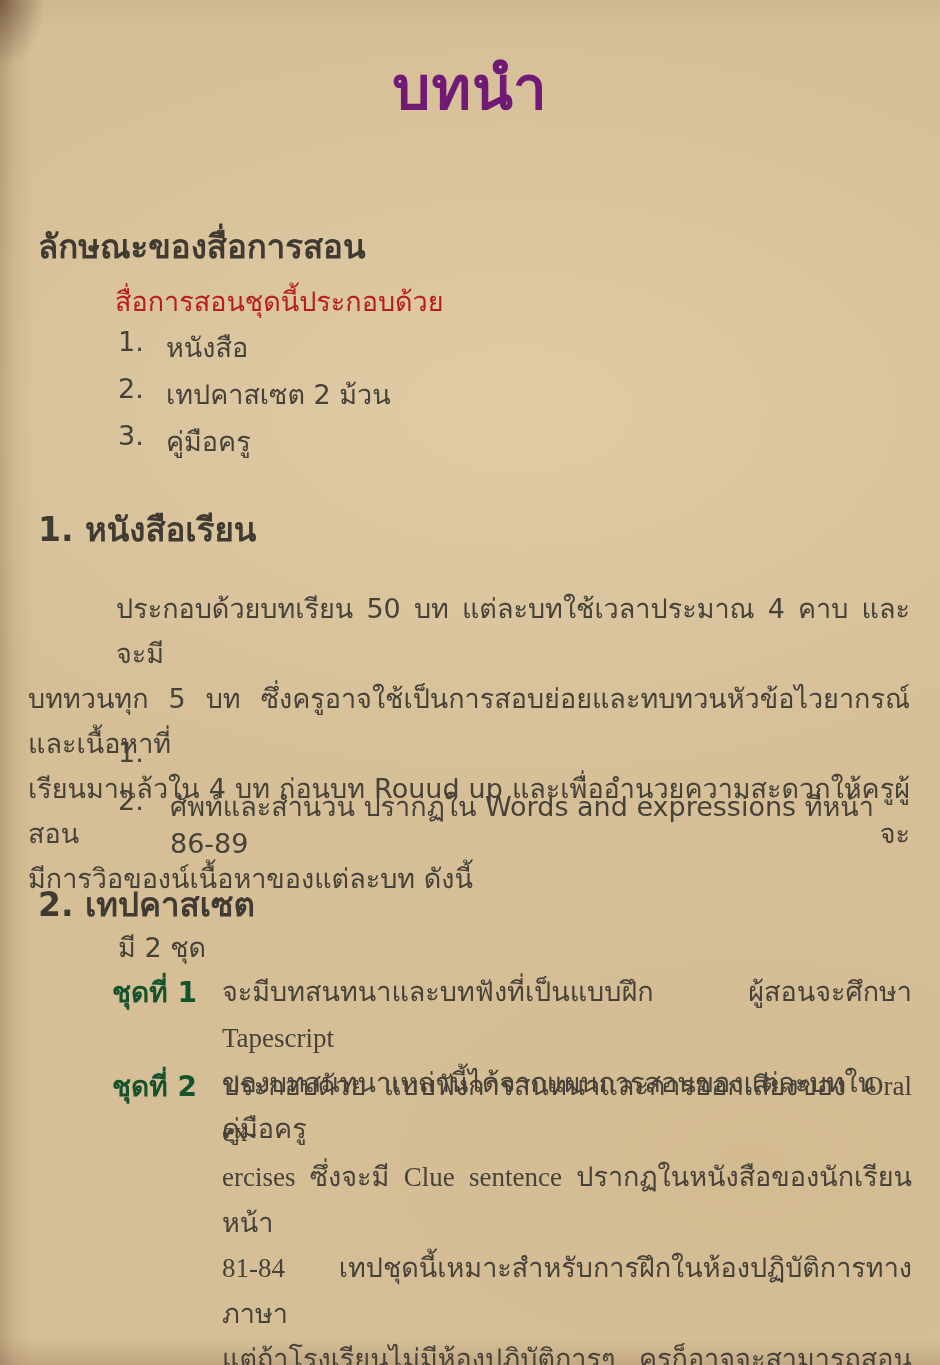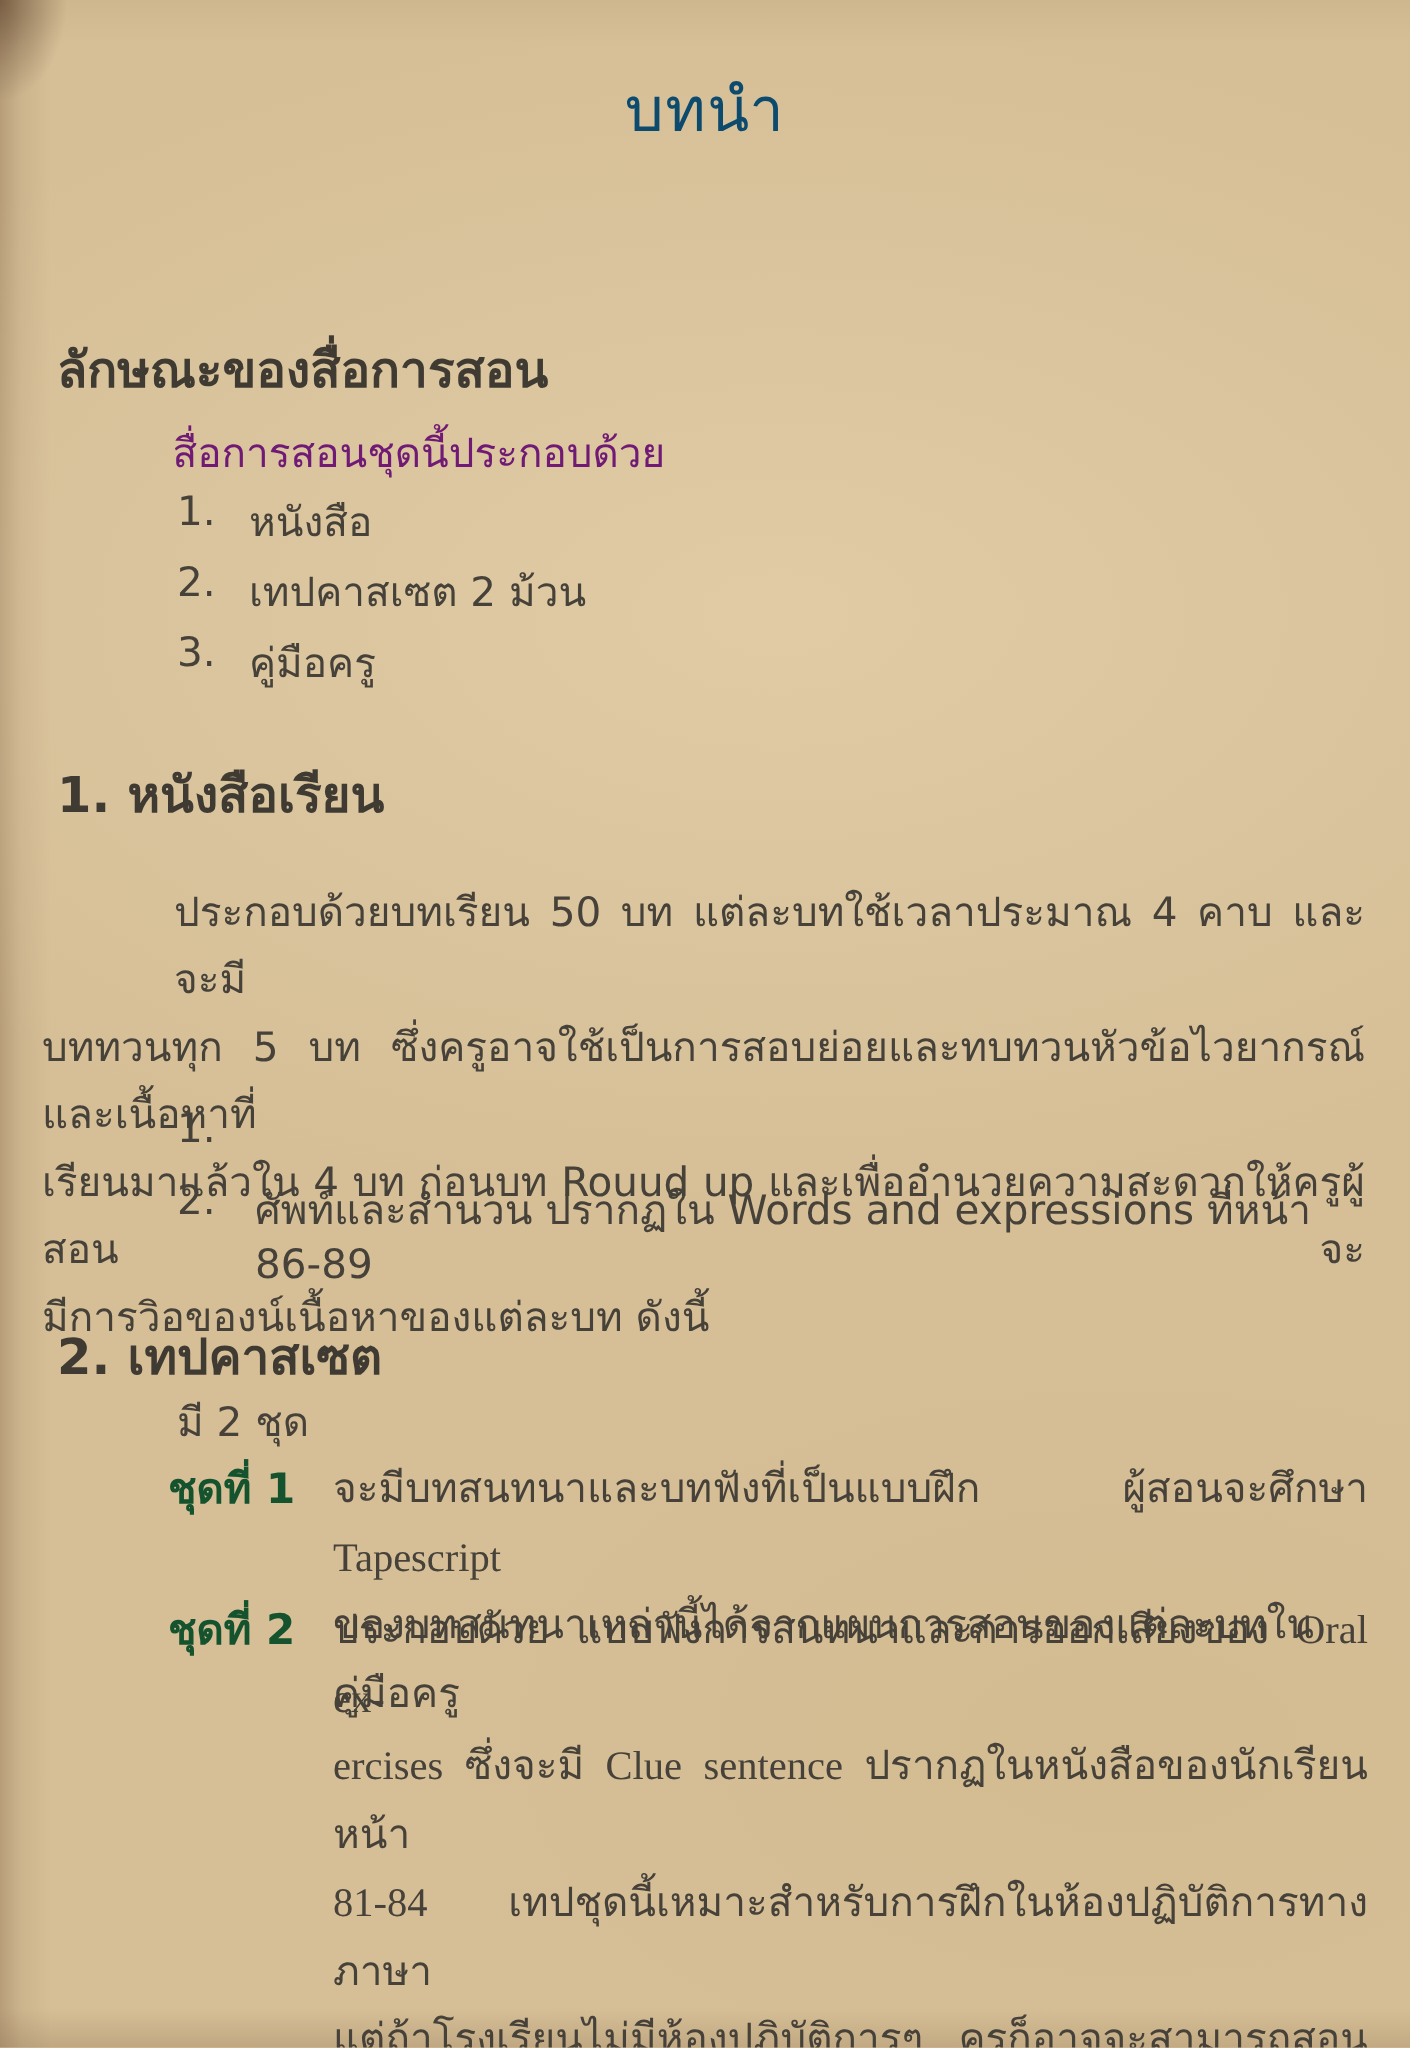--- a/index.html
+++ b/index.html
@@ -11,24 +11,24 @@
     background-color:#d6bf97;
     background-image:
       radial-gradient(ellipse 60px 90px at 0% 0%, rgba(74,46,28,0.55), rgba(74,46,28,0) 75%),
       radial-gradient(ellipse 900px 500px at 55% 30%, rgba(236,218,182,0.45), rgba(236,218,182,0) 80%),
       radial-gradient(ellipse 700px 400px at 80% 85%, rgba(208,182,140,0.5), rgba(208,182,140,0) 75%),
       linear-gradient(90deg, rgba(112,82,54,0.30) 0px, rgba(112,82,54,0.10) 14px, rgba(112,82,54,0) 34px),
       linear-gradient(0deg, rgba(112,82,54,0.22) 0px, rgba(112,82,54,0) 26px),
       linear-gradient(180deg, rgba(150,118,80,0.12) 0px, rgba(150,118,80,0) 30px);
     color:#46423a;
   }
-  .ink{color:#701a75;}
+  .ink{color:#b91c1c;}
   .page-title{
     position:absolute;top:40px;left:0;width:100%;
-    text-align:center;font-size:41px;font-weight:normal;color:#0c4a6e;
+    text-align:center;font-size:60px;font-weight:bold;color:#701a75;
     letter-spacing:1px;
   }
   .sec-heading{
     position:absolute;left:38px;
     font-size:33px;font-weight:bold;color:#3f3b33;
   }
   .h-media{top:220px;}
   .h-book{top:503px;}
   .h-tape{top:878px;}
   .intro-line{

